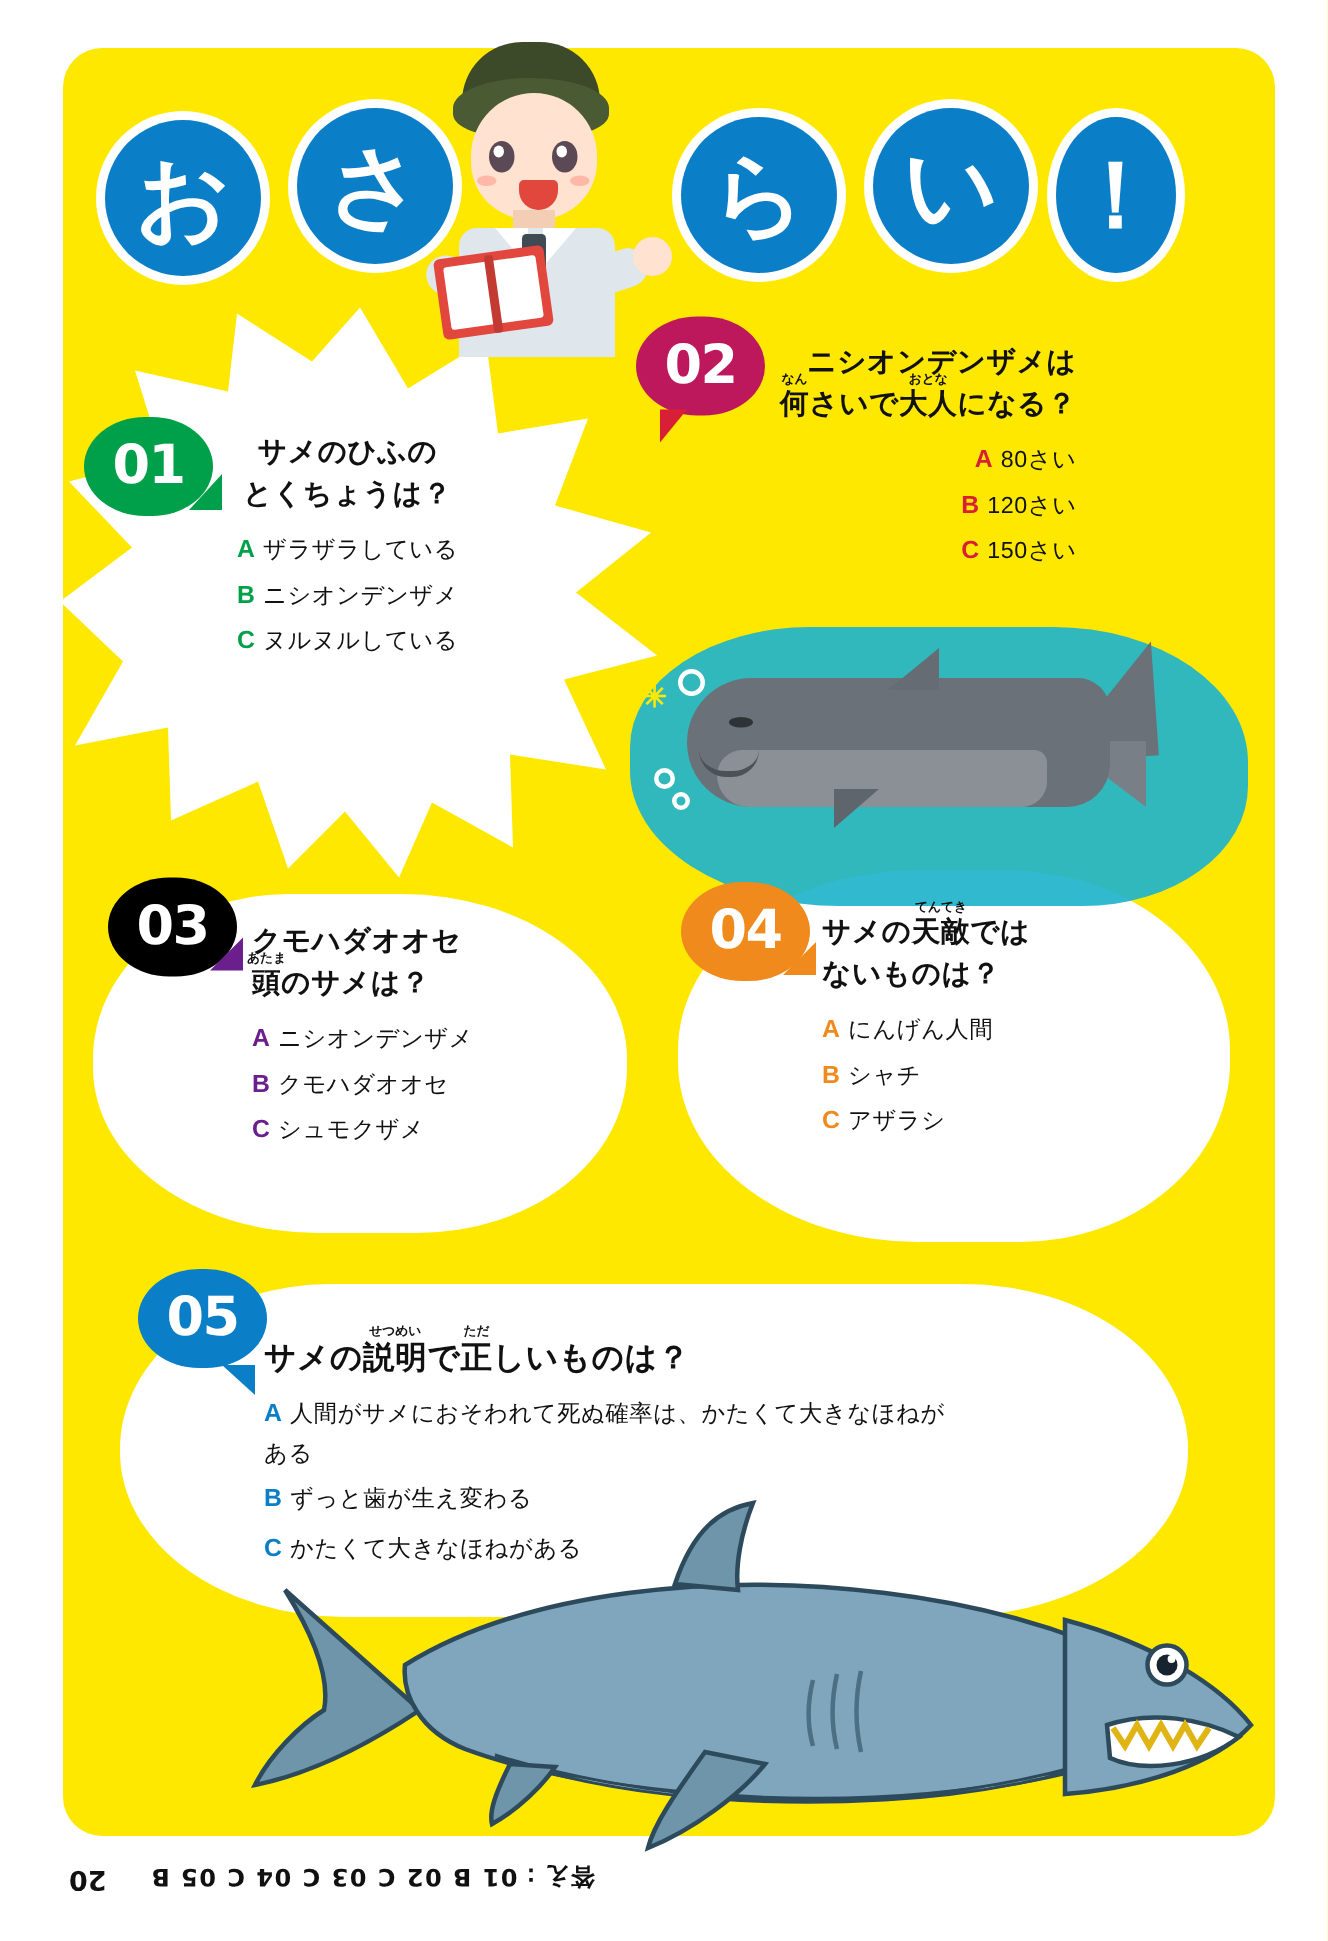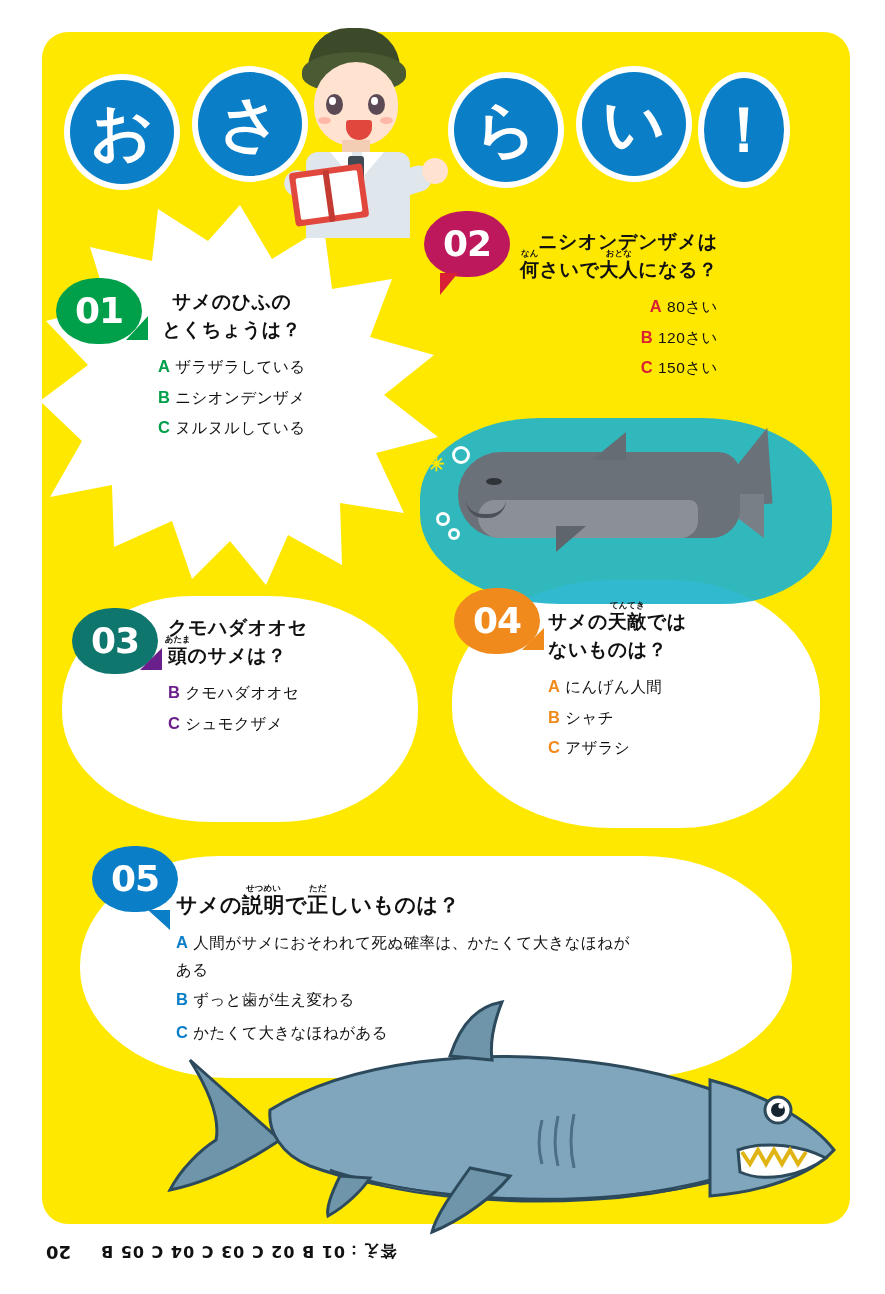--- a/index.html
+++ b/index.html
@@ -178,21 +178,21 @@
   .badge:after {
     content: "";
     position: absolute;
     width: 0; height: 0;
     border-style: solid;
   }
   .badge-01 { left: 56px;  top: 278px; background: #00a04a; }
   .badge-01:after { right: -6px; top: 38px; border-width: 0 0 24px 22px; border-color: transparent transparent #00a04a transparent; }
   .badge-02 { left: 424px; top: 211px; background: #be185d; }
   .badge-02:after { left: 16px; bottom: -18px; border-width: 22px 18px 0 0; border-color: #d81f35 transparent transparent transparent; }
-  .badge-03 { left: 72px;  top: 608px; background: #0f766e; }
+  .badge-03 { left: 72px;  top: 585px; background: #000000; }
   .badge-03:after { right: -4px; top: 40px; border-width: 0 0 22px 22px; border-color: transparent transparent #6b1f8c transparent; }
   .badge-04 { left: 454px; top: 588px; background: #f08a1d; }
   .badge-04:after { right: -4px; top: 40px; border-width: 0 0 22px 22px; border-color: transparent transparent #f08a1d transparent; }
   .badge-05 { left: 92px;  top: 846px; background: #0a7ec7; }
   .badge-05:after { right: 8px; bottom: -18px; border-width: 0 22px 20px 0; border-color: transparent #0a7ec7 transparent transparent; }
   
   .qblock { position: absolute; }
   .qtext {
     font-family: "DejaVu Sans", sans-serif;
     font-weight: bold;
@@ -425,20 +425,23 @@
 
   <div class="qblock q03">
     <div class="qtext">
       <div>クモハダオオセ</div>
       <div>
         <span class="ruby"><span class="rt">あたま</span><span>頭</span></span>のサメは？
       </div>
     </div>
     <div class="choices">
       <div class="choice">
+        <span class="letter c-purple">A</span><span>ニシオンデンザメ</span>
+      </div>
+      <div class="choice">
         <span class="letter c-purple">B</span><span>クモハダオオセ</span>
       </div>
       <div class="choice">
         <span class="letter c-purple">C</span><span>シュモクザメ</span>
       </div>
     </div>
   </div>
 
   <div class="qblock q04">
     <div class="qtext">

